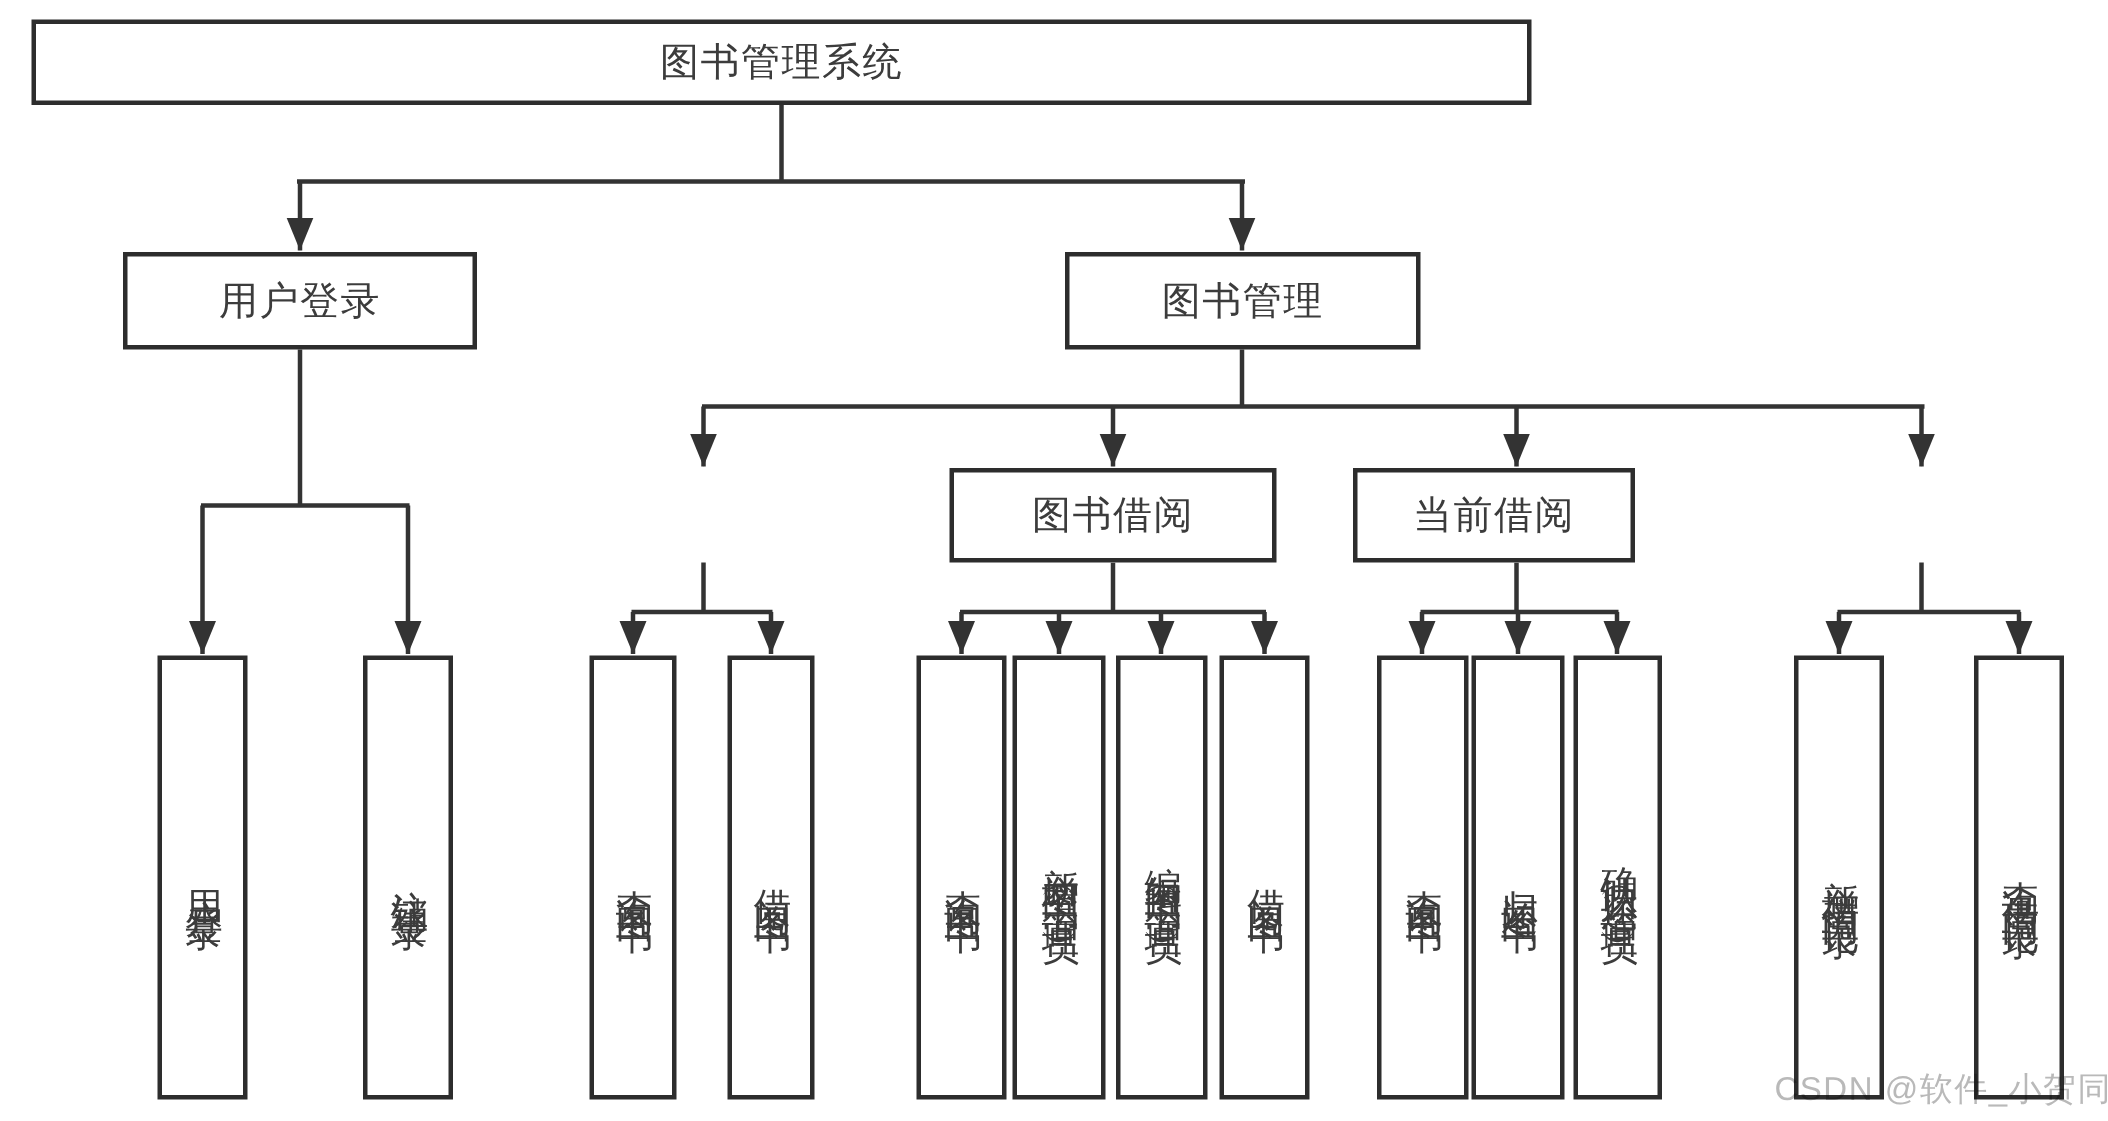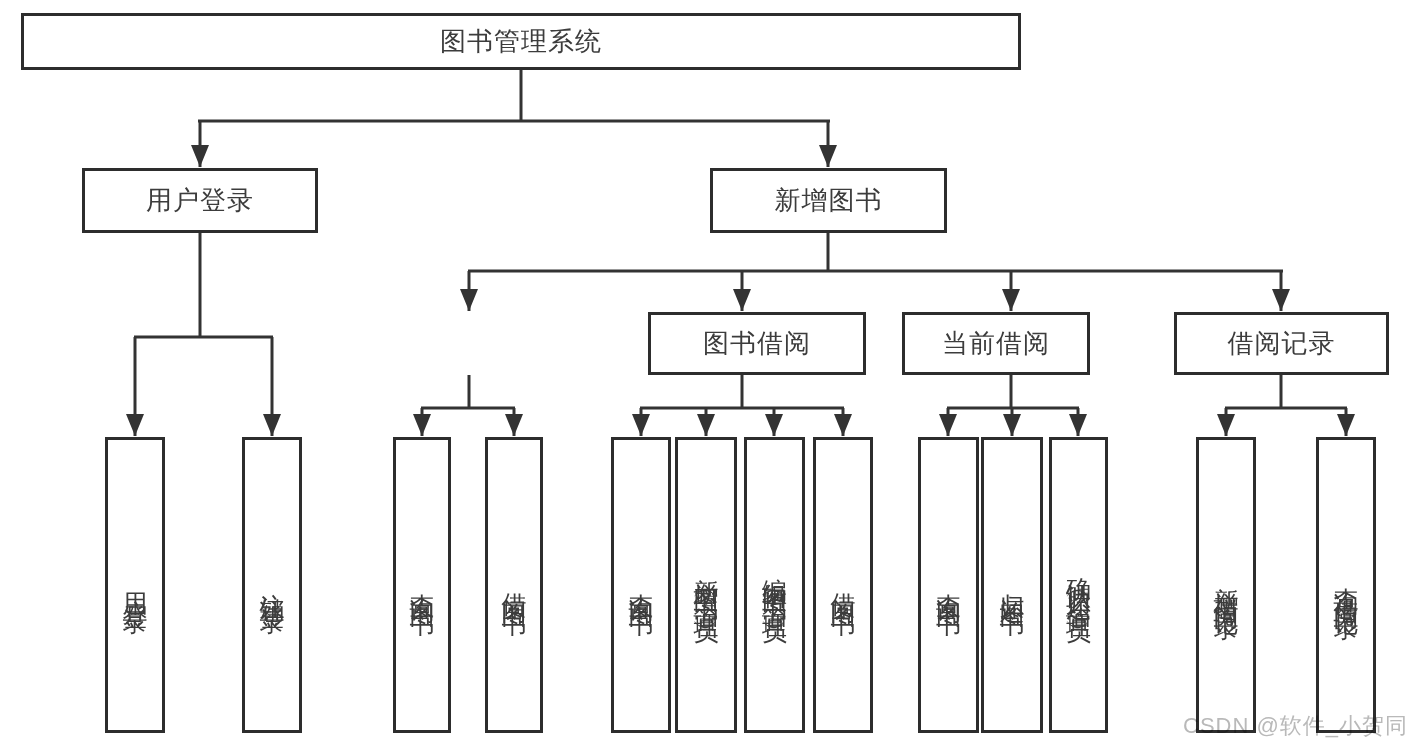--- a/index.html
+++ b/index.html
@@ -117,31 +117,28 @@
   </svg>
 
   <div class="box h" style="left:21px;top:13px;width:1000px;height:57px">
     <span>图书管理系统</span>
   </div>
 
   <div class="box h" style="left:82px;top:168px;width:236px;height:65px">
     <span>用户登录</span>
   </div>
   <div class="box h" style="left:710px;top:168px;width:237px;height:65px">
-    <span>新增图书</span>
+    <span>图书管理</span>
   </div>
 
-  <div class="box h" style="left:648px;top:312px;width:218px;height:63px">
+  <div class="box h" style="left:633px;top:312px;width:218px;height:63px">
     <span>图书借阅</span>
   </div>
   <div class="box h" style="left:902px;top:312px;width:188px;height:63px">
     <span>当前借阅</span>
-  </div>
-  <div class="box h" style="left:1174px;top:312px;width:215px;height:63px">
-    <span>借阅记录</span>
   </div>
 
   <div class="box v" style="left:105px;top:437px;width:60px;height:296px">
     <span>用户登录</span>
   </div>
   <div class="box v" style="left:242px;top:437px;width:60px;height:296px">
     <span>注销登录</span>
   </div>
 
   <div class="box v" style="left:393px;top:437px;width:58px;height:296px">

